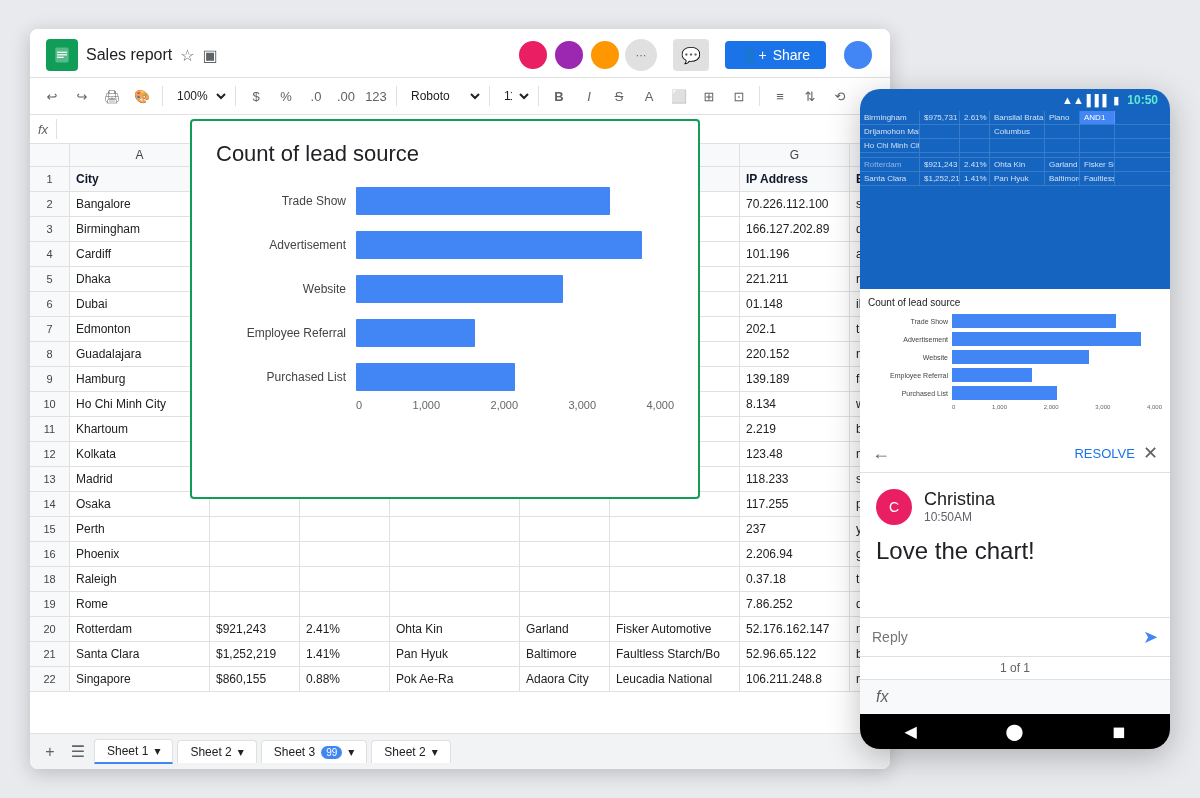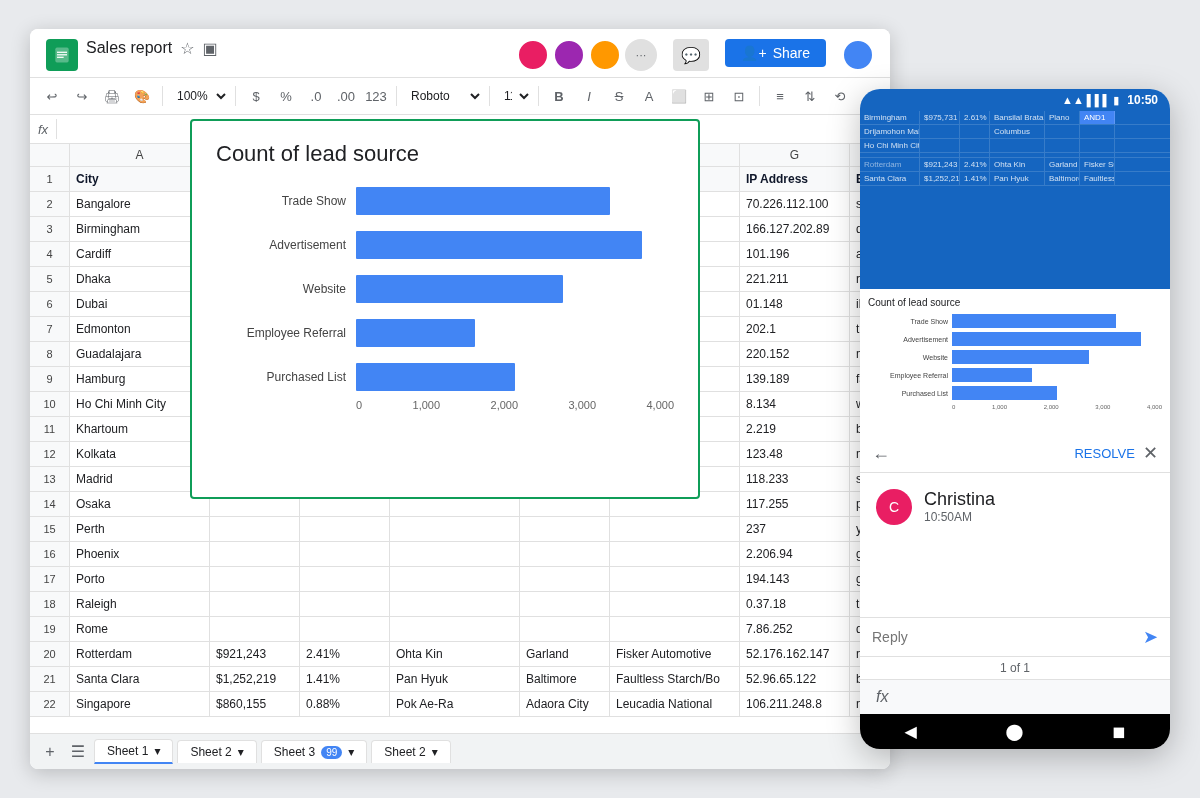--- a/index.html
+++ b/index.html
@@ -33,21 +33,21 @@
       overflow: hidden;
       display: flex;
       flex-direction: column;
     }
 
     
     .title-bar {
       background: #fff;
       padding: 10px 16px 0;
       display: flex;
-      align-items: flex-start;
+      align-items: center;
       gap: 8px;
       border-bottom: 1px solid #e0e0e0;
       padding-bottom: 6px;
     }
     .app-icon {
       width: 32px;
       height: 32px;
       background: #0f9d58;
       border-radius: 4px;
       display: flex;
@@ -431,21 +431,21 @@
     }
     .status-icons {
       display: flex;
       align-items: center;
       gap: 3px;
       font-size: 11px;
       color: #fff;
     }
     .phone-time {
       font-size: 12px;
-      color: #ffffff;
+      color: #5eead4;
       font-weight: 600;
     }
     .mini-sheet-content {
       overflow: hidden;
       height: 160px;
     }
     .mini-row {
       display: flex;
       font-size: 8px;
       color: rgba(255,255,255,0.8);
@@ -914,31 +914,20 @@
             <div class="cell col-a">Phoenix</div>
             <div class="cell col-b"></div>
             <div class="cell col-c"></div>
             <div class="cell col-d"></div>
             <div class="cell col-e"></div>
             <div class="cell col-f"></div>
             <div class="cell col-g">2.206.94</div>
             <div class="cell col-h">gastown</div>
           </div>
         <div class="grid-row">
-            <div class="row-num">17</div>
-            <div class="cell col-a">Porto</div>
-            <div class="cell col-b"></div>
-            <div class="cell col-c"></div>
-            <div class="cell col-d"></div>
-            <div class="cell col-e"></div>
-            <div class="cell col-f"></div>
-            <div class="cell col-g">194.143</div>
-            <div class="cell col-h">geekgrl</div>
-          </div>
-        <div class="grid-row">
             <div class="row-num">18</div>
             <div class="cell col-a">Raleigh</div>
             <div class="cell col-b"></div>
             <div class="cell col-c"></div>
             <div class="cell col-d"></div>
             <div class="cell col-e"></div>
             <div class="cell col-f"></div>
             <div class="cell col-g">0.37.18</div>
             <div class="cell col-h">treeves</div>
           </div>
@@ -1171,20 +1160,21 @@
     <div class="comment-area">
       <div class="comment-user">
         <div class="comment-avatar">
           <span>C</span>
         </div>
         <div class="comment-meta">
           <div class="comment-name">Christina</div>
           <div class="comment-time">10:50AM</div>
         </div>
       </div>
+      <div class="comment-text">Love the chart!</div>
     </div>
 
     <div class="reply-area">
       <input class="reply-input" type="text" placeholder="Reply" style="">
       <span class="send-btn">➤</span>
     </div>
 
     <div class="pagination">1 of 1</div>
 
     <div class="fx-bar">

